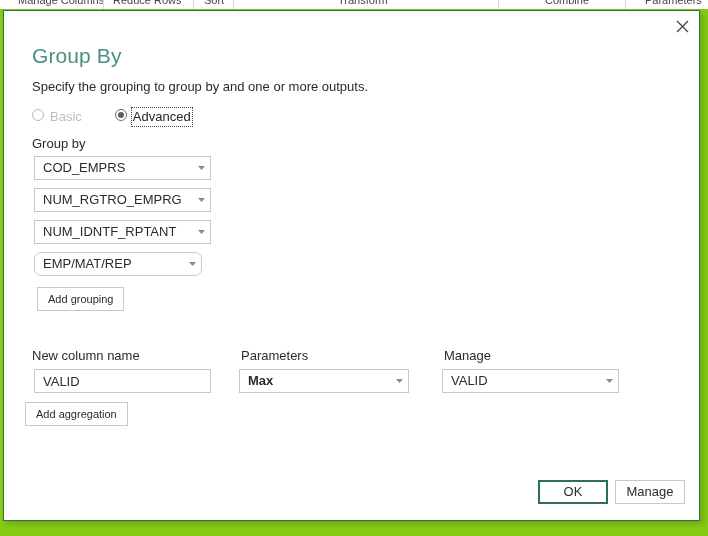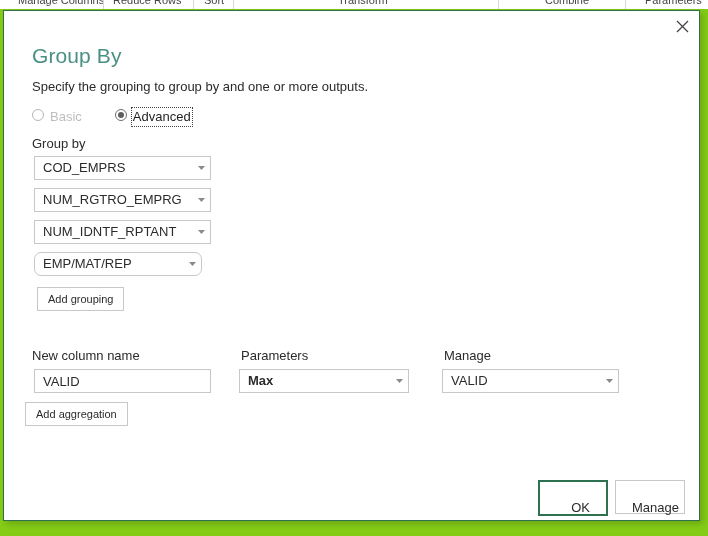--- a/index.html
+++ b/index.html
@@ -216,22 +216,22 @@
     width: 70px;
     height: 24px;
     background: #ffffff;
     border: 1px solid #c8c8c8;
     box-sizing: border-box;
     font-family: "Liberation Sans", sans-serif;
     font-size: 13px;
     color: #2b2b2b;
     cursor: pointer;
     line-height: 22px;
-    text-align: right;
-    padding: 16px;
+    text-align: center;
+    padding: 0;
   }
   .dlg-btn.primary {
     border: 2px solid #2e7150;
     line-height: 20px;
   }
 </style>
 </head>
 <body>
 
 <div class="app-root">

